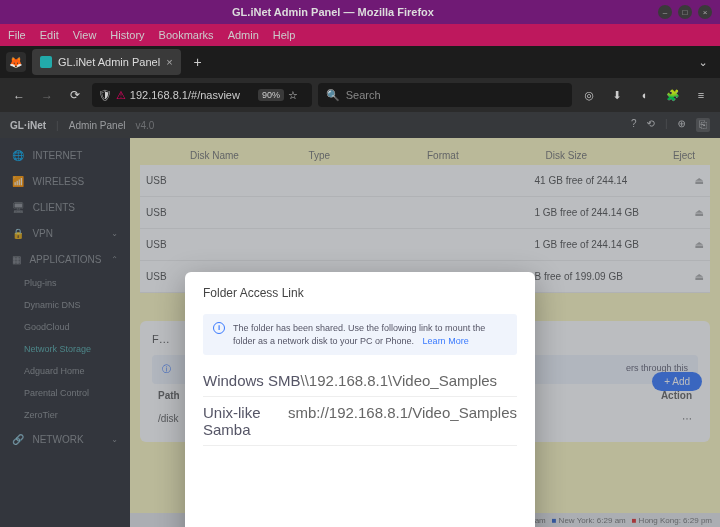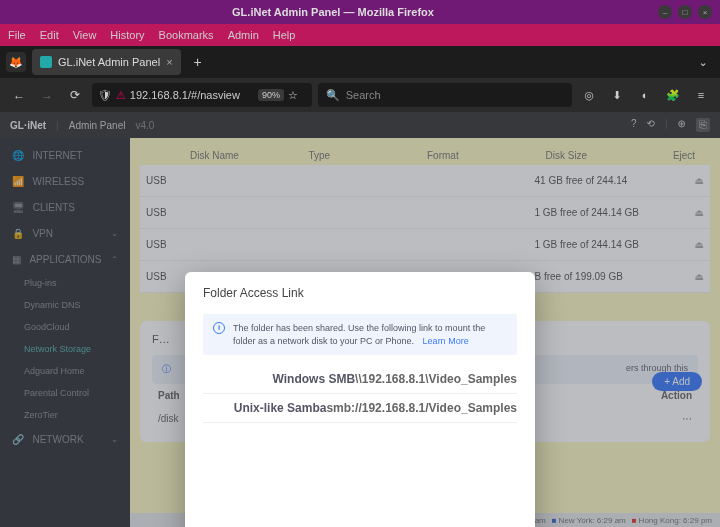--- a/index.html
+++ b/index.html
@@ -66,21 +66,21 @@
 .footer { position: absolute; bottom: 0; left: 130px; right: 0; height: 14px; background: #e7e9ec; font-size: 8px; color: #777; display: flex; align-items: center; justify-content: flex-end; padding: 0 8px; gap: 6px; }
 .footer .loc { display: flex; align-items: center; gap: 2px; }
 
 
 .overlay { position: absolute; inset: 0; background: rgba(60,65,75,0.35); z-index: 5; }
 .modal { position: absolute; left: 50%; top: 160px; transform: translateX(-50%); width: 350px; height: 300px; background: #fff; border-radius: 6px; box-shadow: 0 8px 30px rgba(0,0,0,0.3); z-index: 6; padding: 14px 18px; display: flex; flex-direction: column; }
 .modal h3 { font-size: 12px; color: #444; font-weight: 500; margin-bottom: 14px; }
 .info-box { background: #f0f4fc; border-radius: 3px; padding: 8px 10px; display: flex; gap: 8px; font-size: 9px; color: #556; line-height: 1.4; margin-bottom: 10px; }
 .info-box .icon { width: 12px; height: 12px; border-radius: 50%; border: 1.5px solid #3a7afe; color: #3a7afe; display: flex; align-items: center; justify-content: center; font-size: 8px; flex-shrink: 0; font-weight: 700; }
 .info-box a { color: #3a7afe; text-decoration: none; padding-left: 6px; }
-.link-row { display: flex; justify-content: flex-end; font-size: 12px; color: #556; padding: 7px 0; border-bottom: 1px solid #eee; font-weight: bold; }
+.link-row { display: flex; justify-content: flex-start; font-size: 15px; color: #556; padding: 7px 0; border-bottom: 1px solid #eee; }
 .link-row .val { color: #666; }
 .modal .spacer { flex: 1; }
 </style>
 </head>
 <body>
 
 <div class="titlebar">
   <div class="title">GL.iNet Admin Panel — Mozilla Firefox</div>
   <div class="winbtns">
     <div class="winbtn">–</div>

